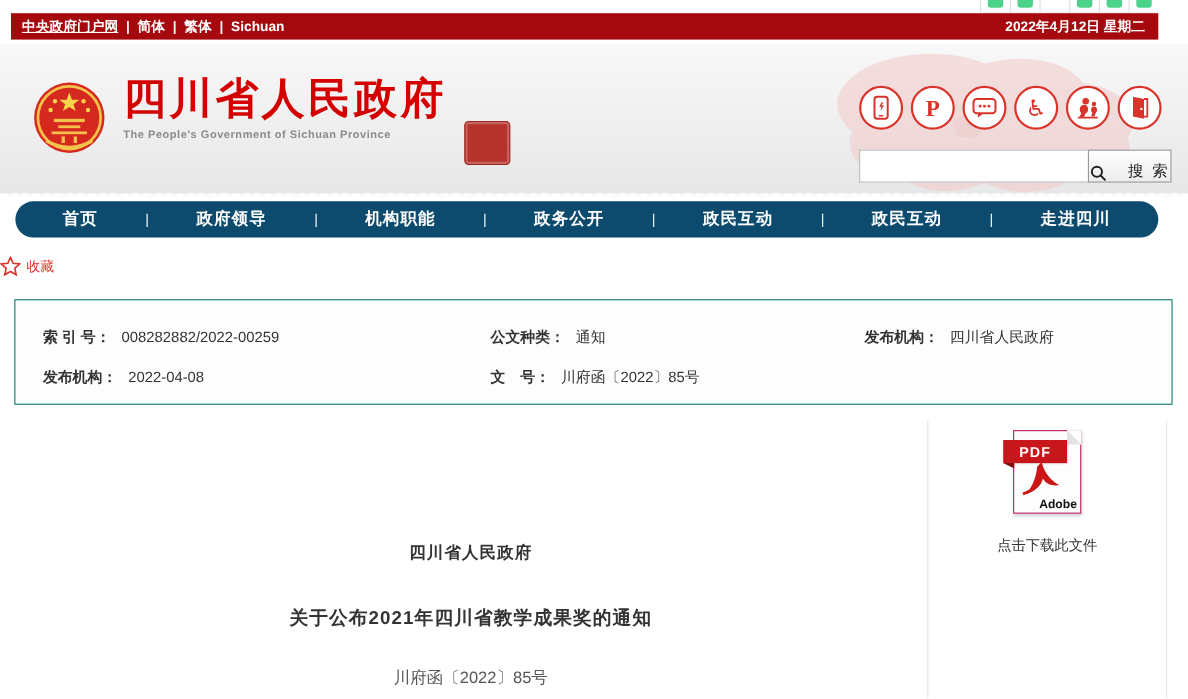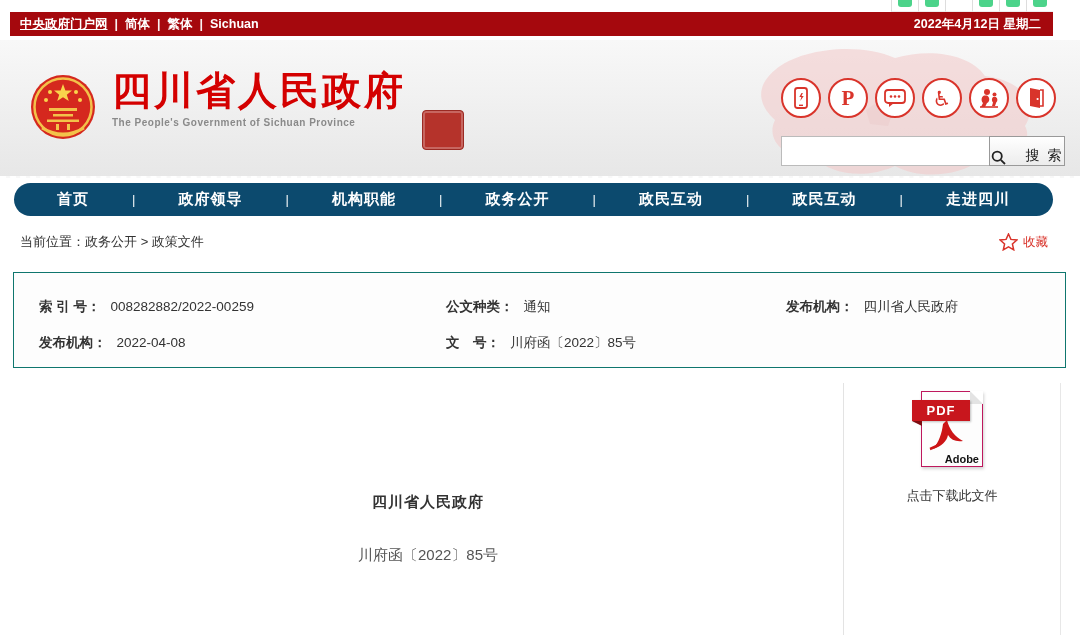--- a/index.html
+++ b/index.html
@@ -228,25 +228,20 @@
     <a class="nav-item">政务公开</a>
     <span class="nav-sep">|</span>
     <a class="nav-item">政民互动</a>
     <span class="nav-sep">|</span>
     <a class="nav-item">政民互动</a>
     <span class="nav-sep">|</span>
     <a class="nav-item">走进四川</a>
   </div>
 
   <div class="crumb-row">
-    <div class="crumb">
-      <span>当前位置：</span><a>政务公开</a>
-      <span>&gt;</span>
-      <a>政策文件</a>
-    </div>
     <div class="fav">
       <svg width="19" height="18" viewBox="0 0 19 18">
           <path d="M9.5 1 L11.9 6.4 L17.8 7 L13.4 11 L14.7 16.8 L9.5 13.8 L4.3 16.8 L5.6 11 L1.2 7 L7.1 6.4 Z" fill="#fff" stroke="#d9342b" stroke-width="1.5"></path>
         </svg>
       <span class="fav-label">收藏</span>
     </div>
   </div>
 
   <div class="meta-box">
     <div class="meta-field mf-r1 mf-c1">
@@ -265,20 +260,21 @@
       <b>文　号：</b><span>川府函〔2022〕85号</span>
     </div>
   </div>
 
   <div class="content">
     <div class="v-div"></div>
     <div class="v-div2"></div>
 
     <div class="doc-area">
       <div class="doc-org">四川省人民政府</div>
+      <div class="doc-title">关于公布2021年四川省教学成果奖的通知</div>
       <div class="doc-number">川府函〔2022〕85号</div>
     </div>
 
     <div class="dl-panel">
       <div class="pdf-icon">
         <div class="pdf-fold"></div>
         <div class="pdf-banner">PDF</div>
         <svg class="pdf-ribbon" width="40" height="34" viewBox="0 0 40 34">
           <path d="M19 0 c2 9 8 17 16 21 c-7 1 -12 -1 -15 -6 c-1 6 -7 12 -15 14 c6 -7 9 -16 10 -25 z" fill="#cc1517"></path>
           <path d="M2 29 c9 -3 15 -10 17 -19" fill="none" stroke="#cc1517" stroke-width="2.5"></path>

